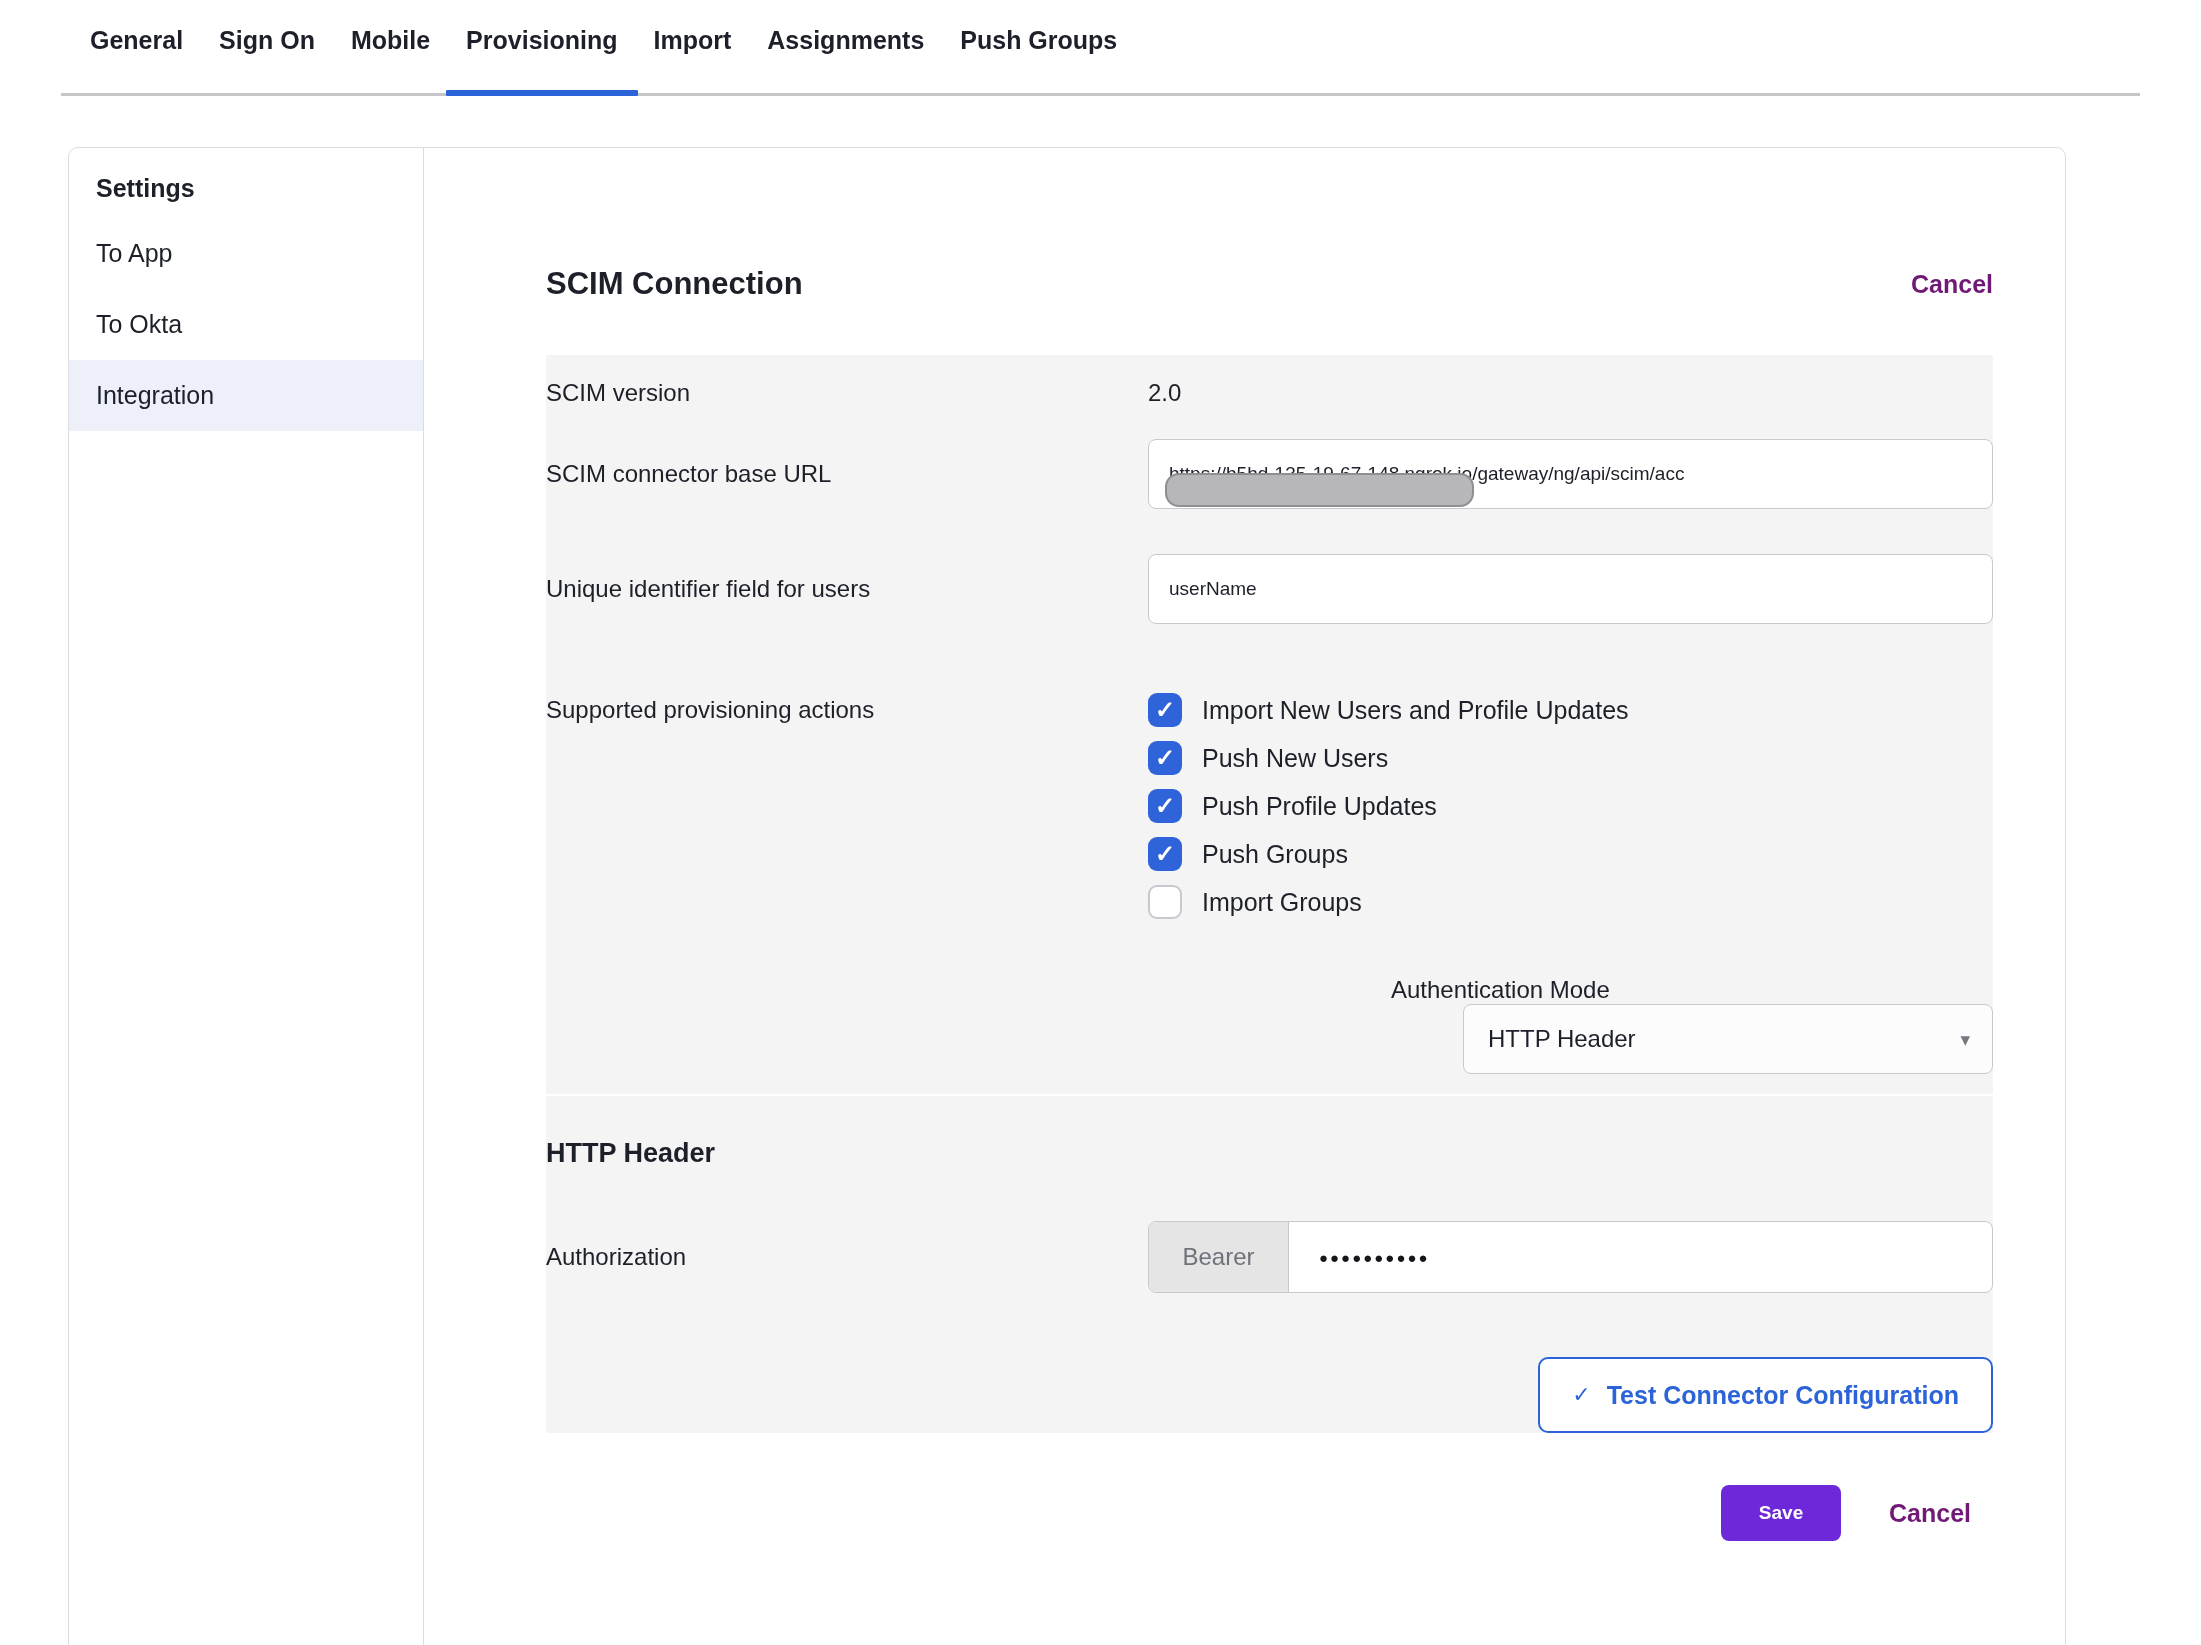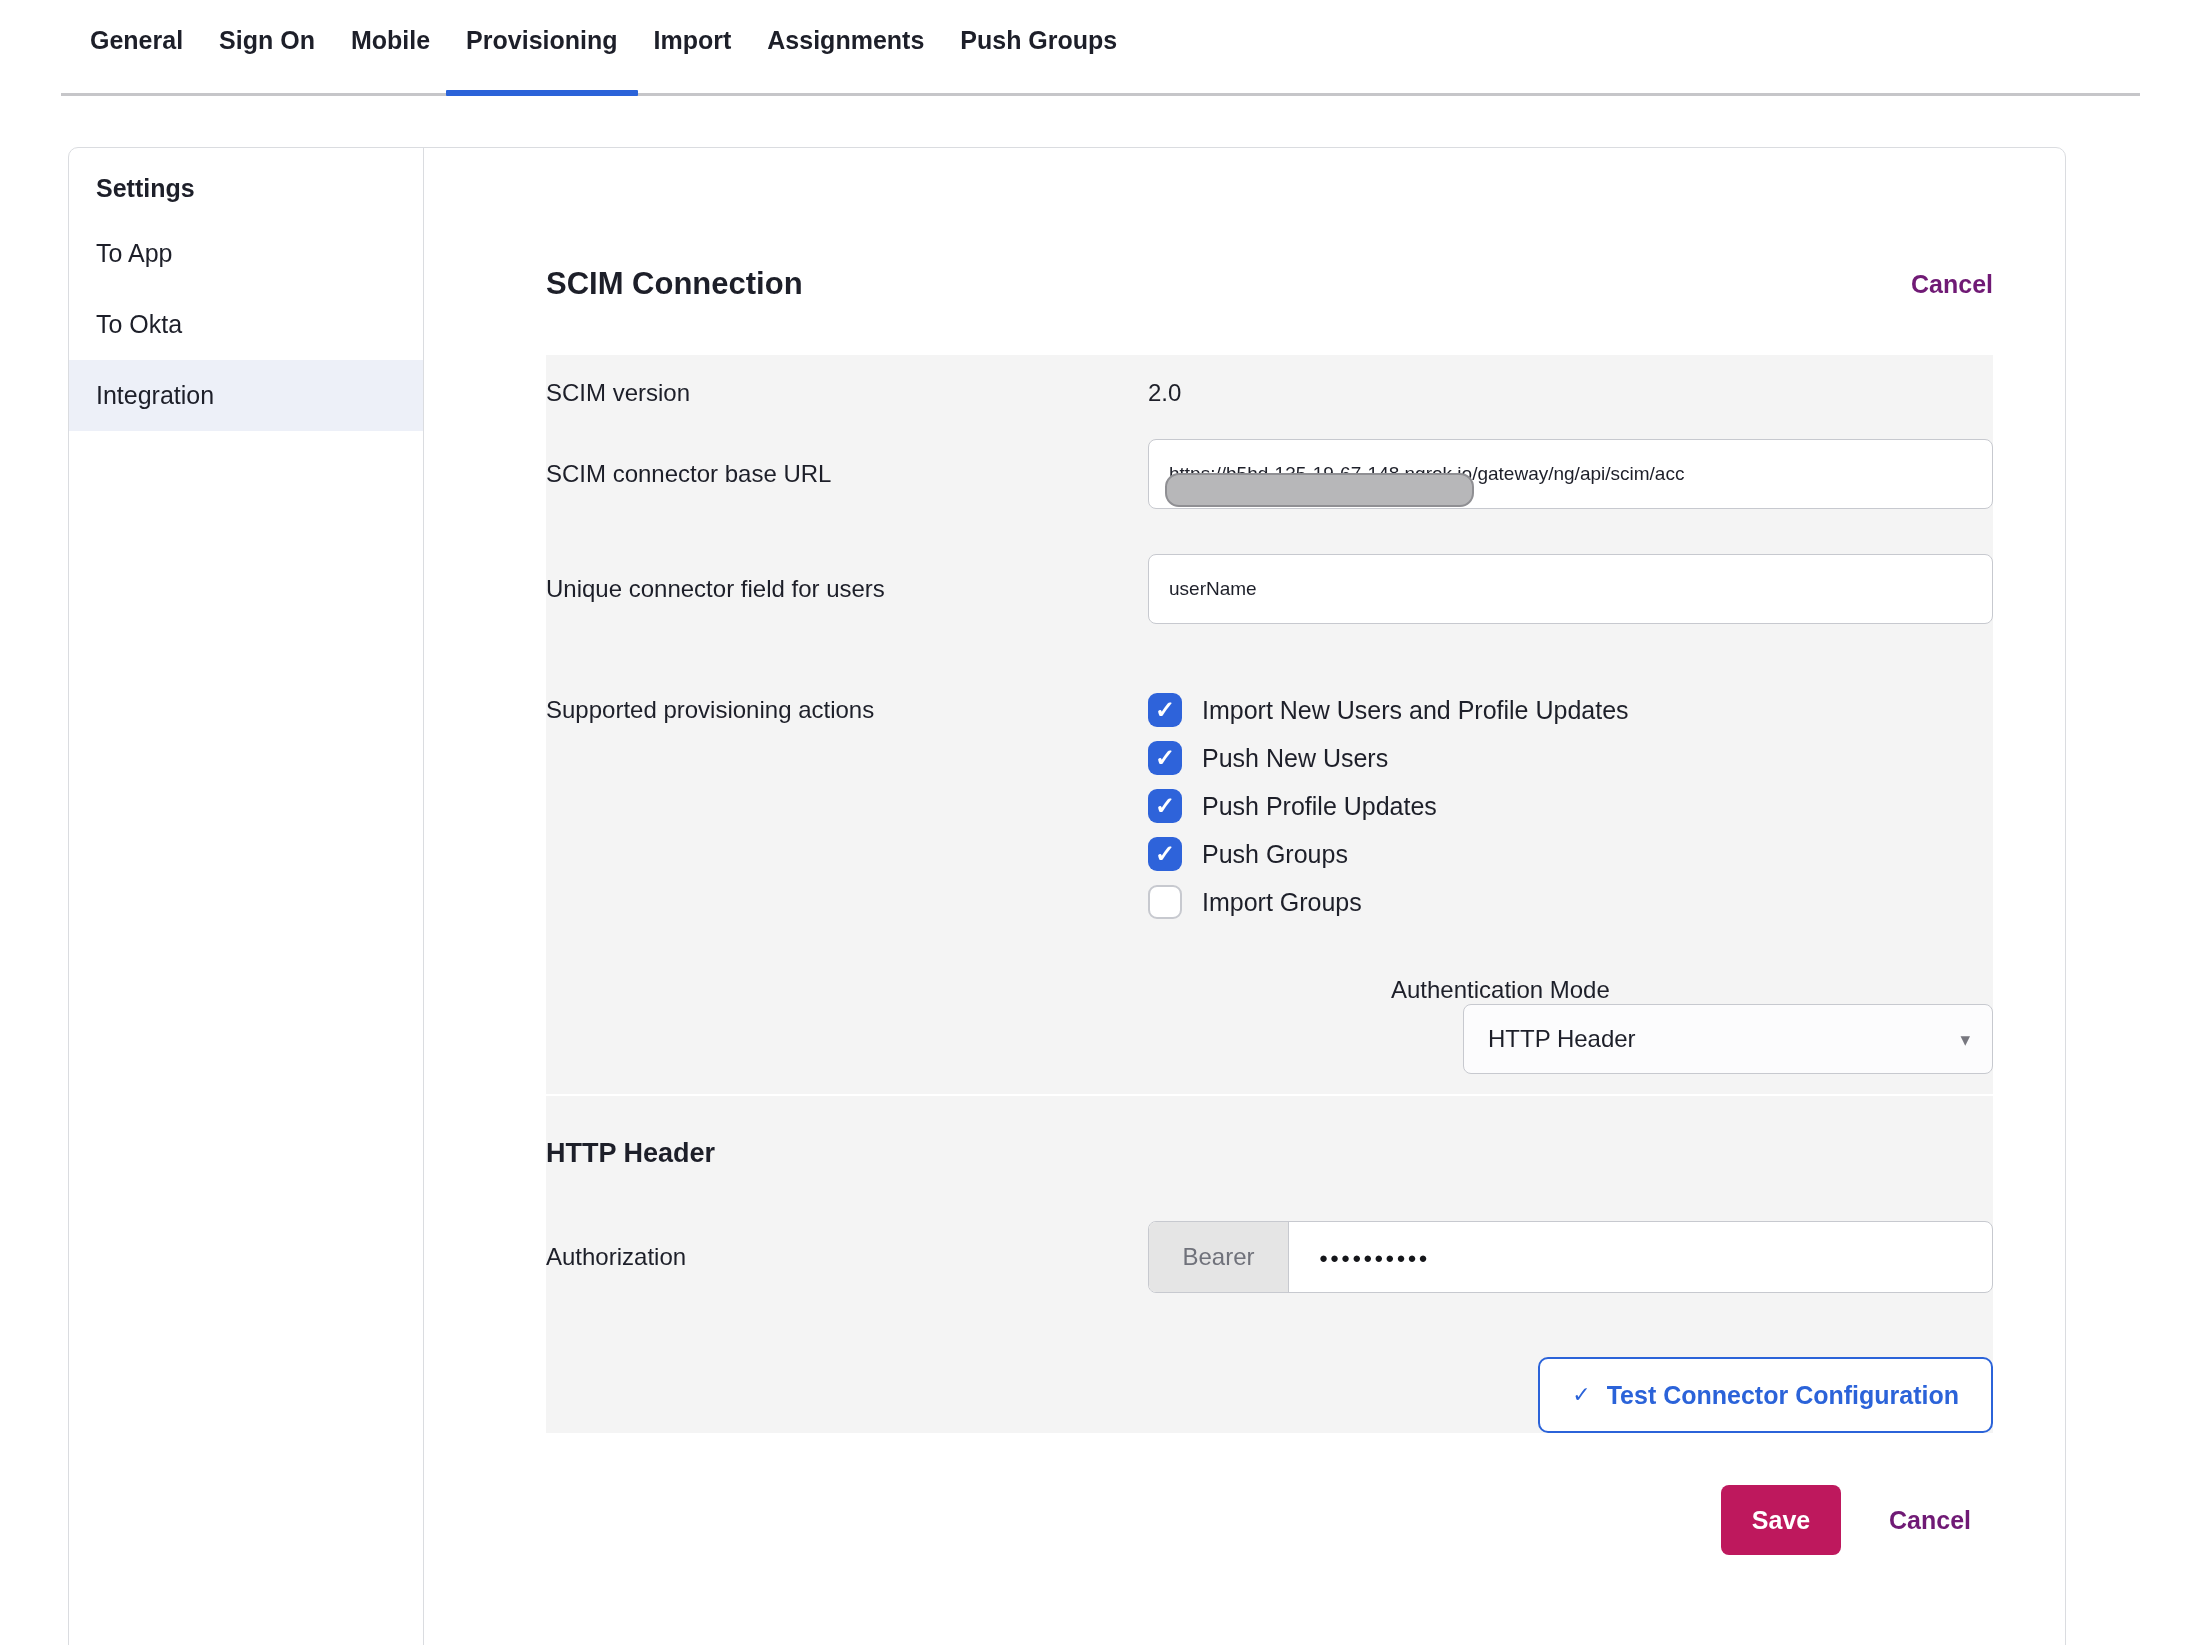--- a/index.html
+++ b/index.html
@@ -128,22 +128,22 @@
     color:#2b63d9; font-size:25px; font-weight:bold; font-family:"Liberation Sans", sans-serif;
   }
   .test-btn .check-icon { font-size:22px; font-weight:normal; margin-right:16px; }
 
   
   .footer-row {
     margin-top:52px; display:flex; justify-content:flex-end; align-items:center;
     padding-right:22px;
   }
   .save-btn {
-    height:70px; min-width:120px; padding:0 28px; background:#be185d; color:#fff;
-    border:none; border-radius:8px; font-size:25px; font-weight:bold;
+    height:56px; min-width:120px; padding:0 28px; background:#6d28d9; color:#fff;
+    border:none; border-radius:8px; font-size:19px; font-weight:bold;
     font-family:"Liberation Sans", sans-serif; cursor:pointer;
   }
   .footer-cancel { margin-left:48px; }
 </style>
 </head>
 <body>
 
 <nav class="tabs-bar">
   <div class="tab">General</div>
   <div class="tab">Sign On</div>
@@ -185,21 +185,21 @@
           <div class="text-input">
             <div class="url-inner">
               <span class="url-redacted">https://b5hd-135-19-67-148.ngrok.io</span>
                 <span class="url-visible">/gateway/ng/api/scim/acc</span>
             </div>
           </div>
         </div>
       </div>
 
       <div class="form-row row-input row-uid">
-        <div class="form-label">Unique connector field for users</div>
+        <div class="form-label">Unique identifier field for users</div>
         <div class="form-control">
           <input class="text-input" type="text" value="userName" style="">
         </div>
       </div>
 
       <div class="form-row row-actions">
         <div class="form-label">Supported provisioning actions</div>
         <div class="form-control">
           <div class="option-row">
             <span class="checkbox checked"></span>

